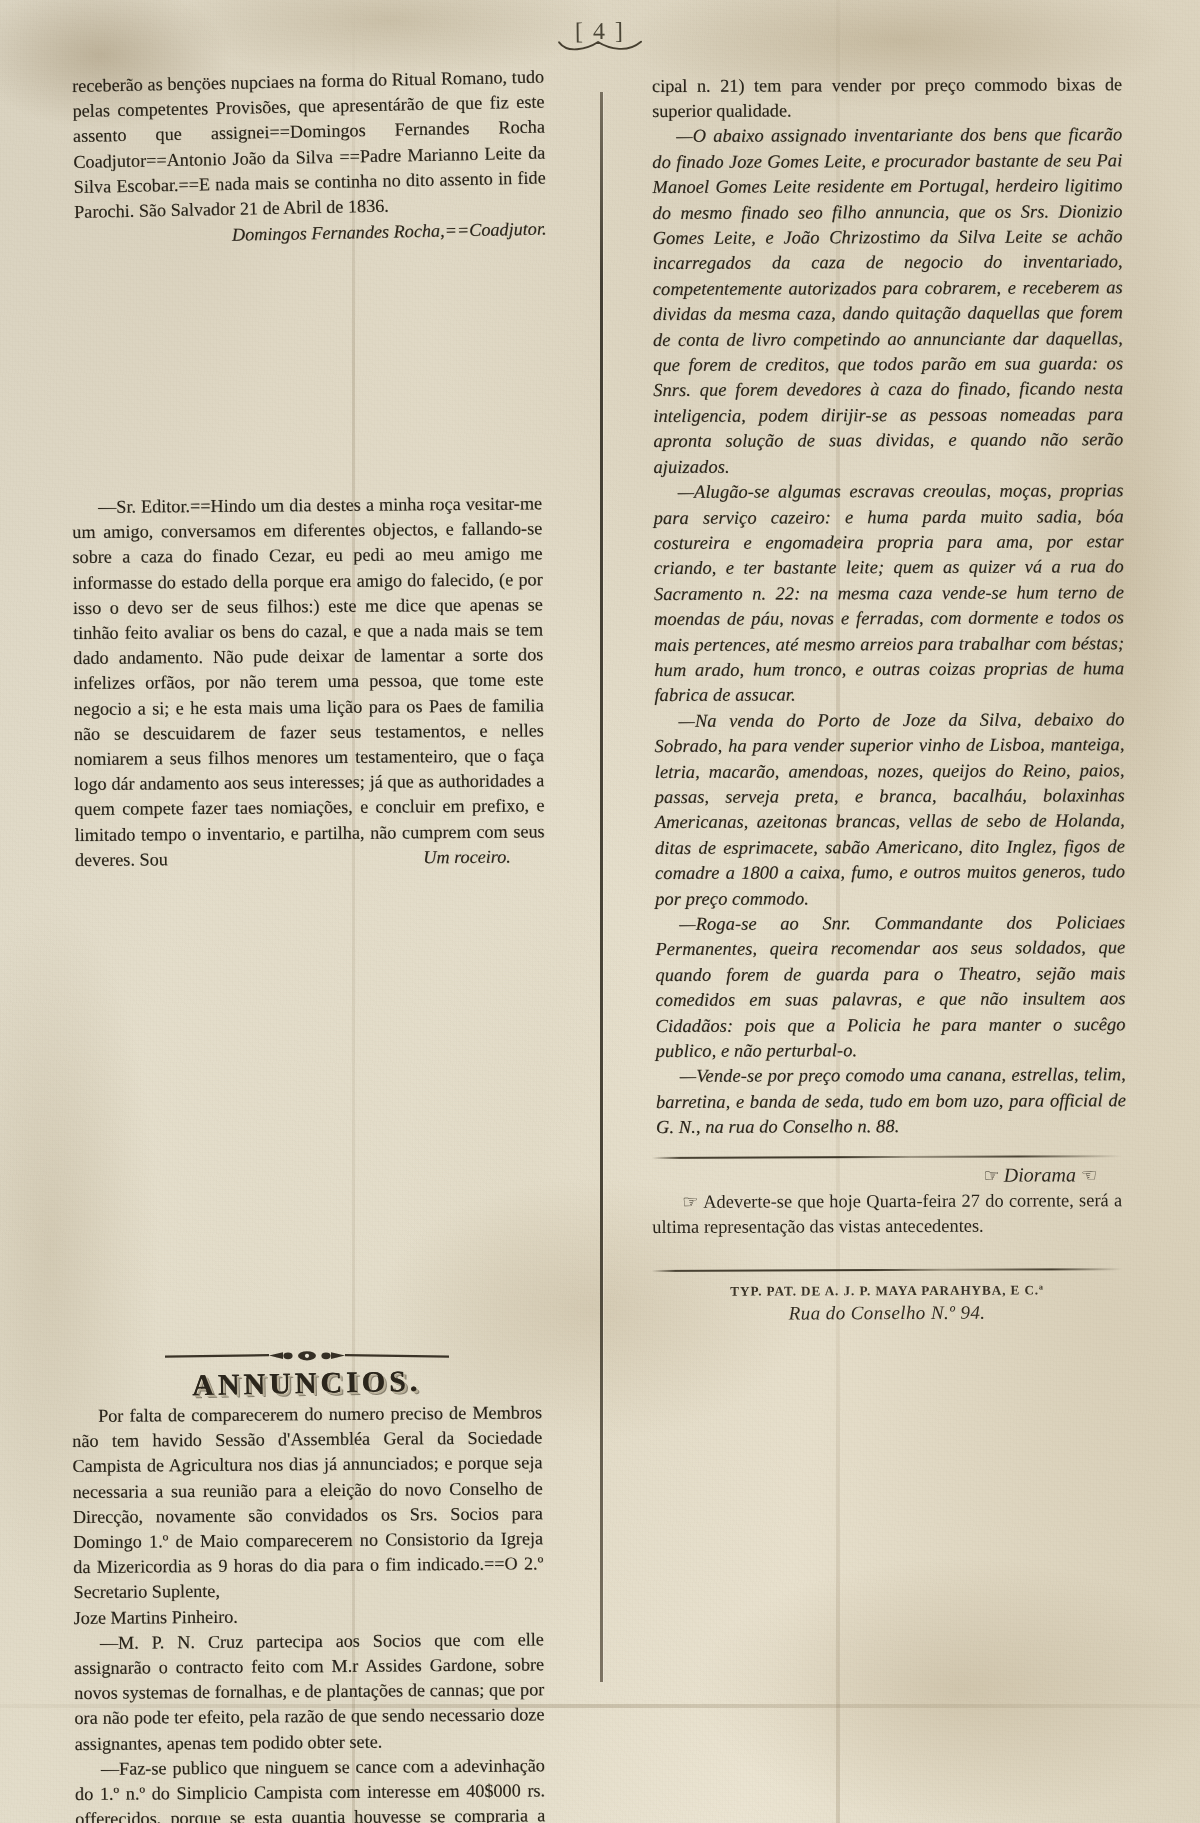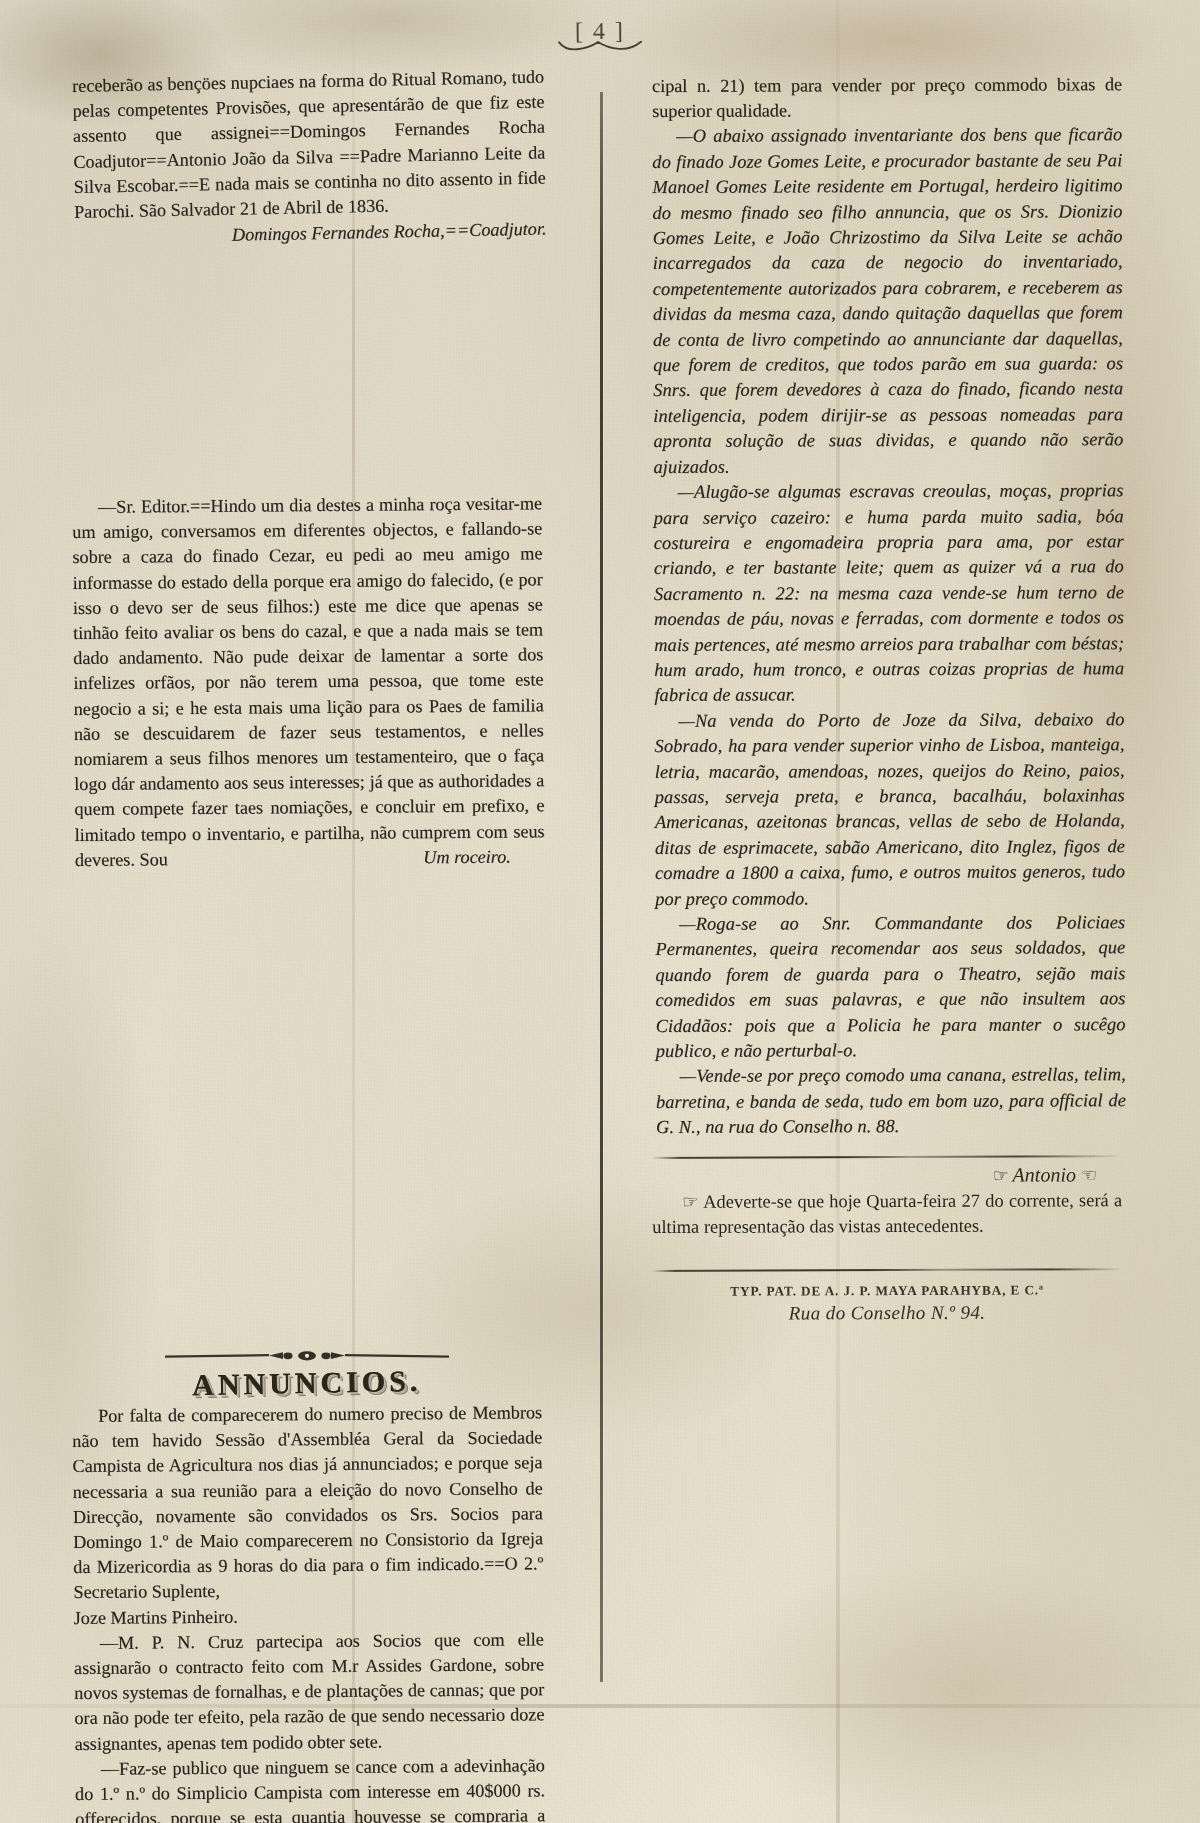--- a/index.html
+++ b/index.html
@@ -232,21 +232,21 @@
         <p class="body ital" style="text-indent:24px;">—Roga-se ao Snr. Commandante dos Policiaes Permanentes, queira recomendar aos seus soldados, que quando forem de guarda para o Theatro, sejão mais comedidos em suas palavras, e que não insultem aos Cidadãos: pois que a Policia he para manter o sucêgo publico, e não perturbal-o.</p>
 
         <p class="body ital" style="text-indent:24px;">—Vende-se por preço comodo uma canana, estrellas, telim, barretina, e banda de seda, tudo em bom uzo, para official de G. N., na rua do Conselho n. 88.</p>
       </div>
 
       <div class="skewR" style="width:470px;margin-top:16px;">
         <div class="hr-thin"></div>
 
         <div class="diorama">
           <span class="manicule">☞</span>
-          <span>Antonio</span>
+          <span>Diorama</span>
           <span class="manicule">☜</span>
         </div>
 
         <p class="advert" style="margin-top:2px;">
           <span class="manicule" style="margin-left:30px;margin-right:6px;">☞</span><span>Adeverte-se que hoje Quarta-feira 27 do corrente, será a ultima representação das vistas antecedentes.</span>
         </p>
       </div>
 
       <div class="skewR" style="width:470px;margin-top:30px;">
         <div class="hr-thin2"></div>

